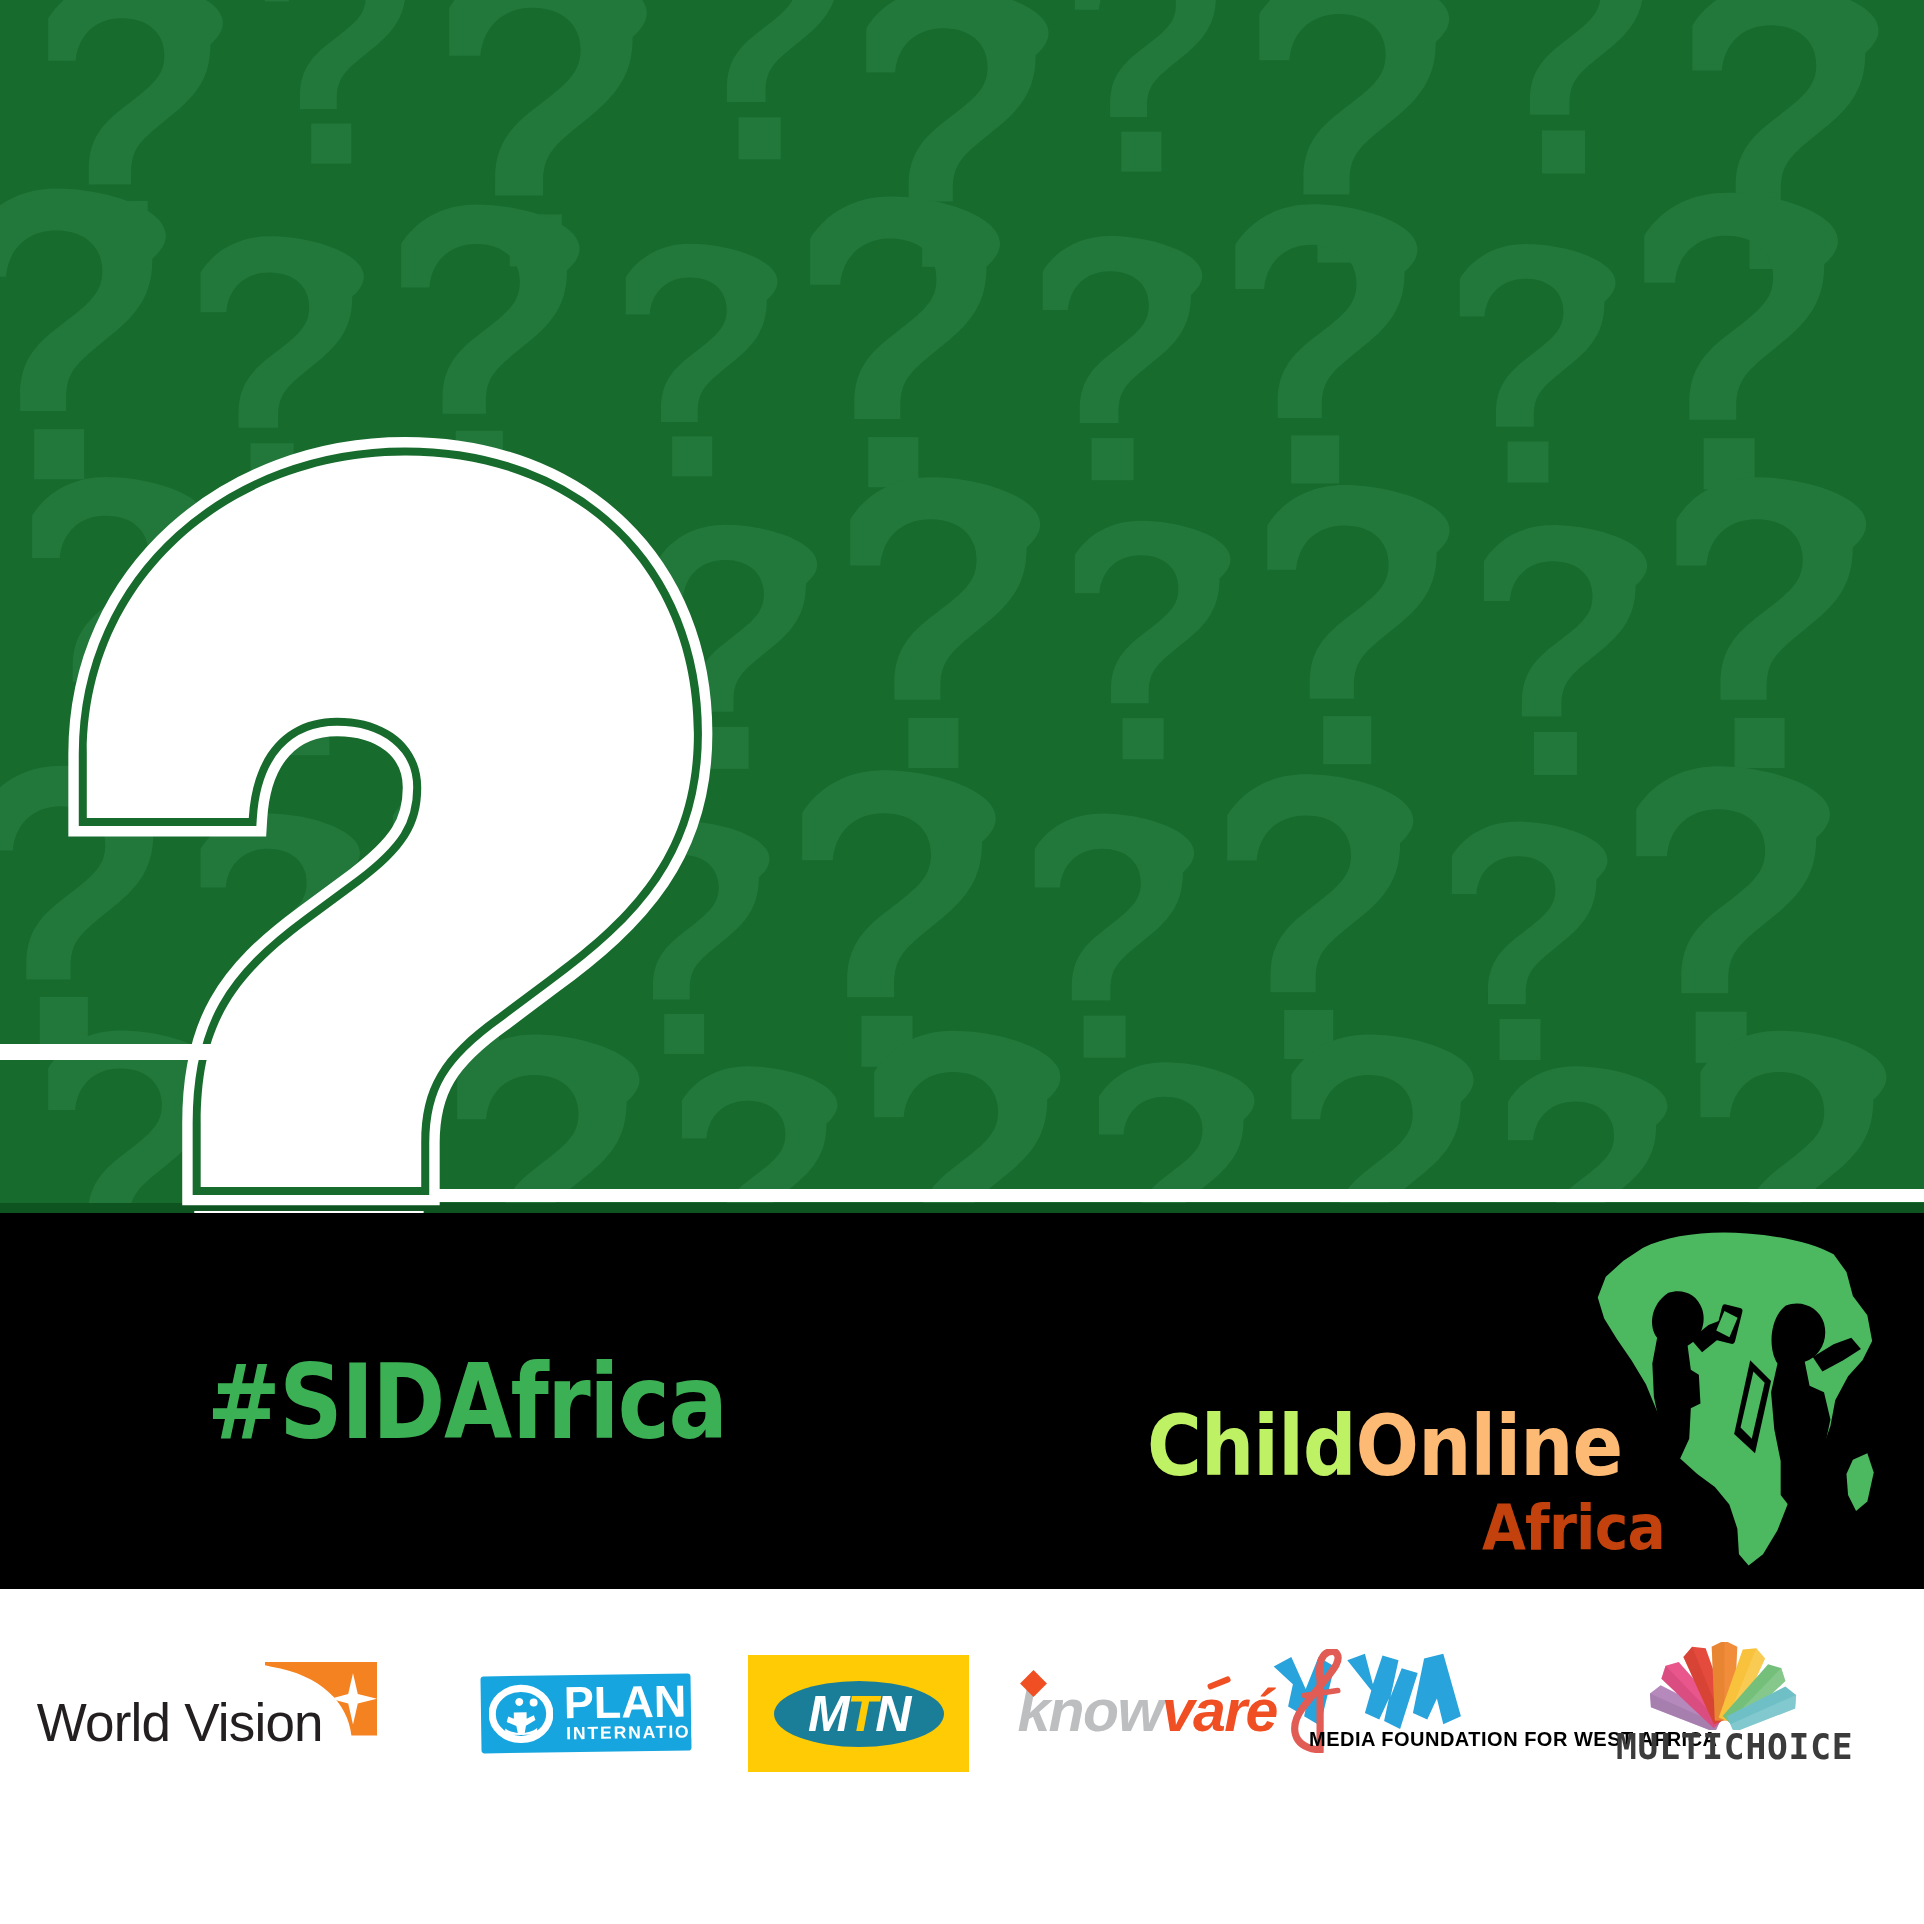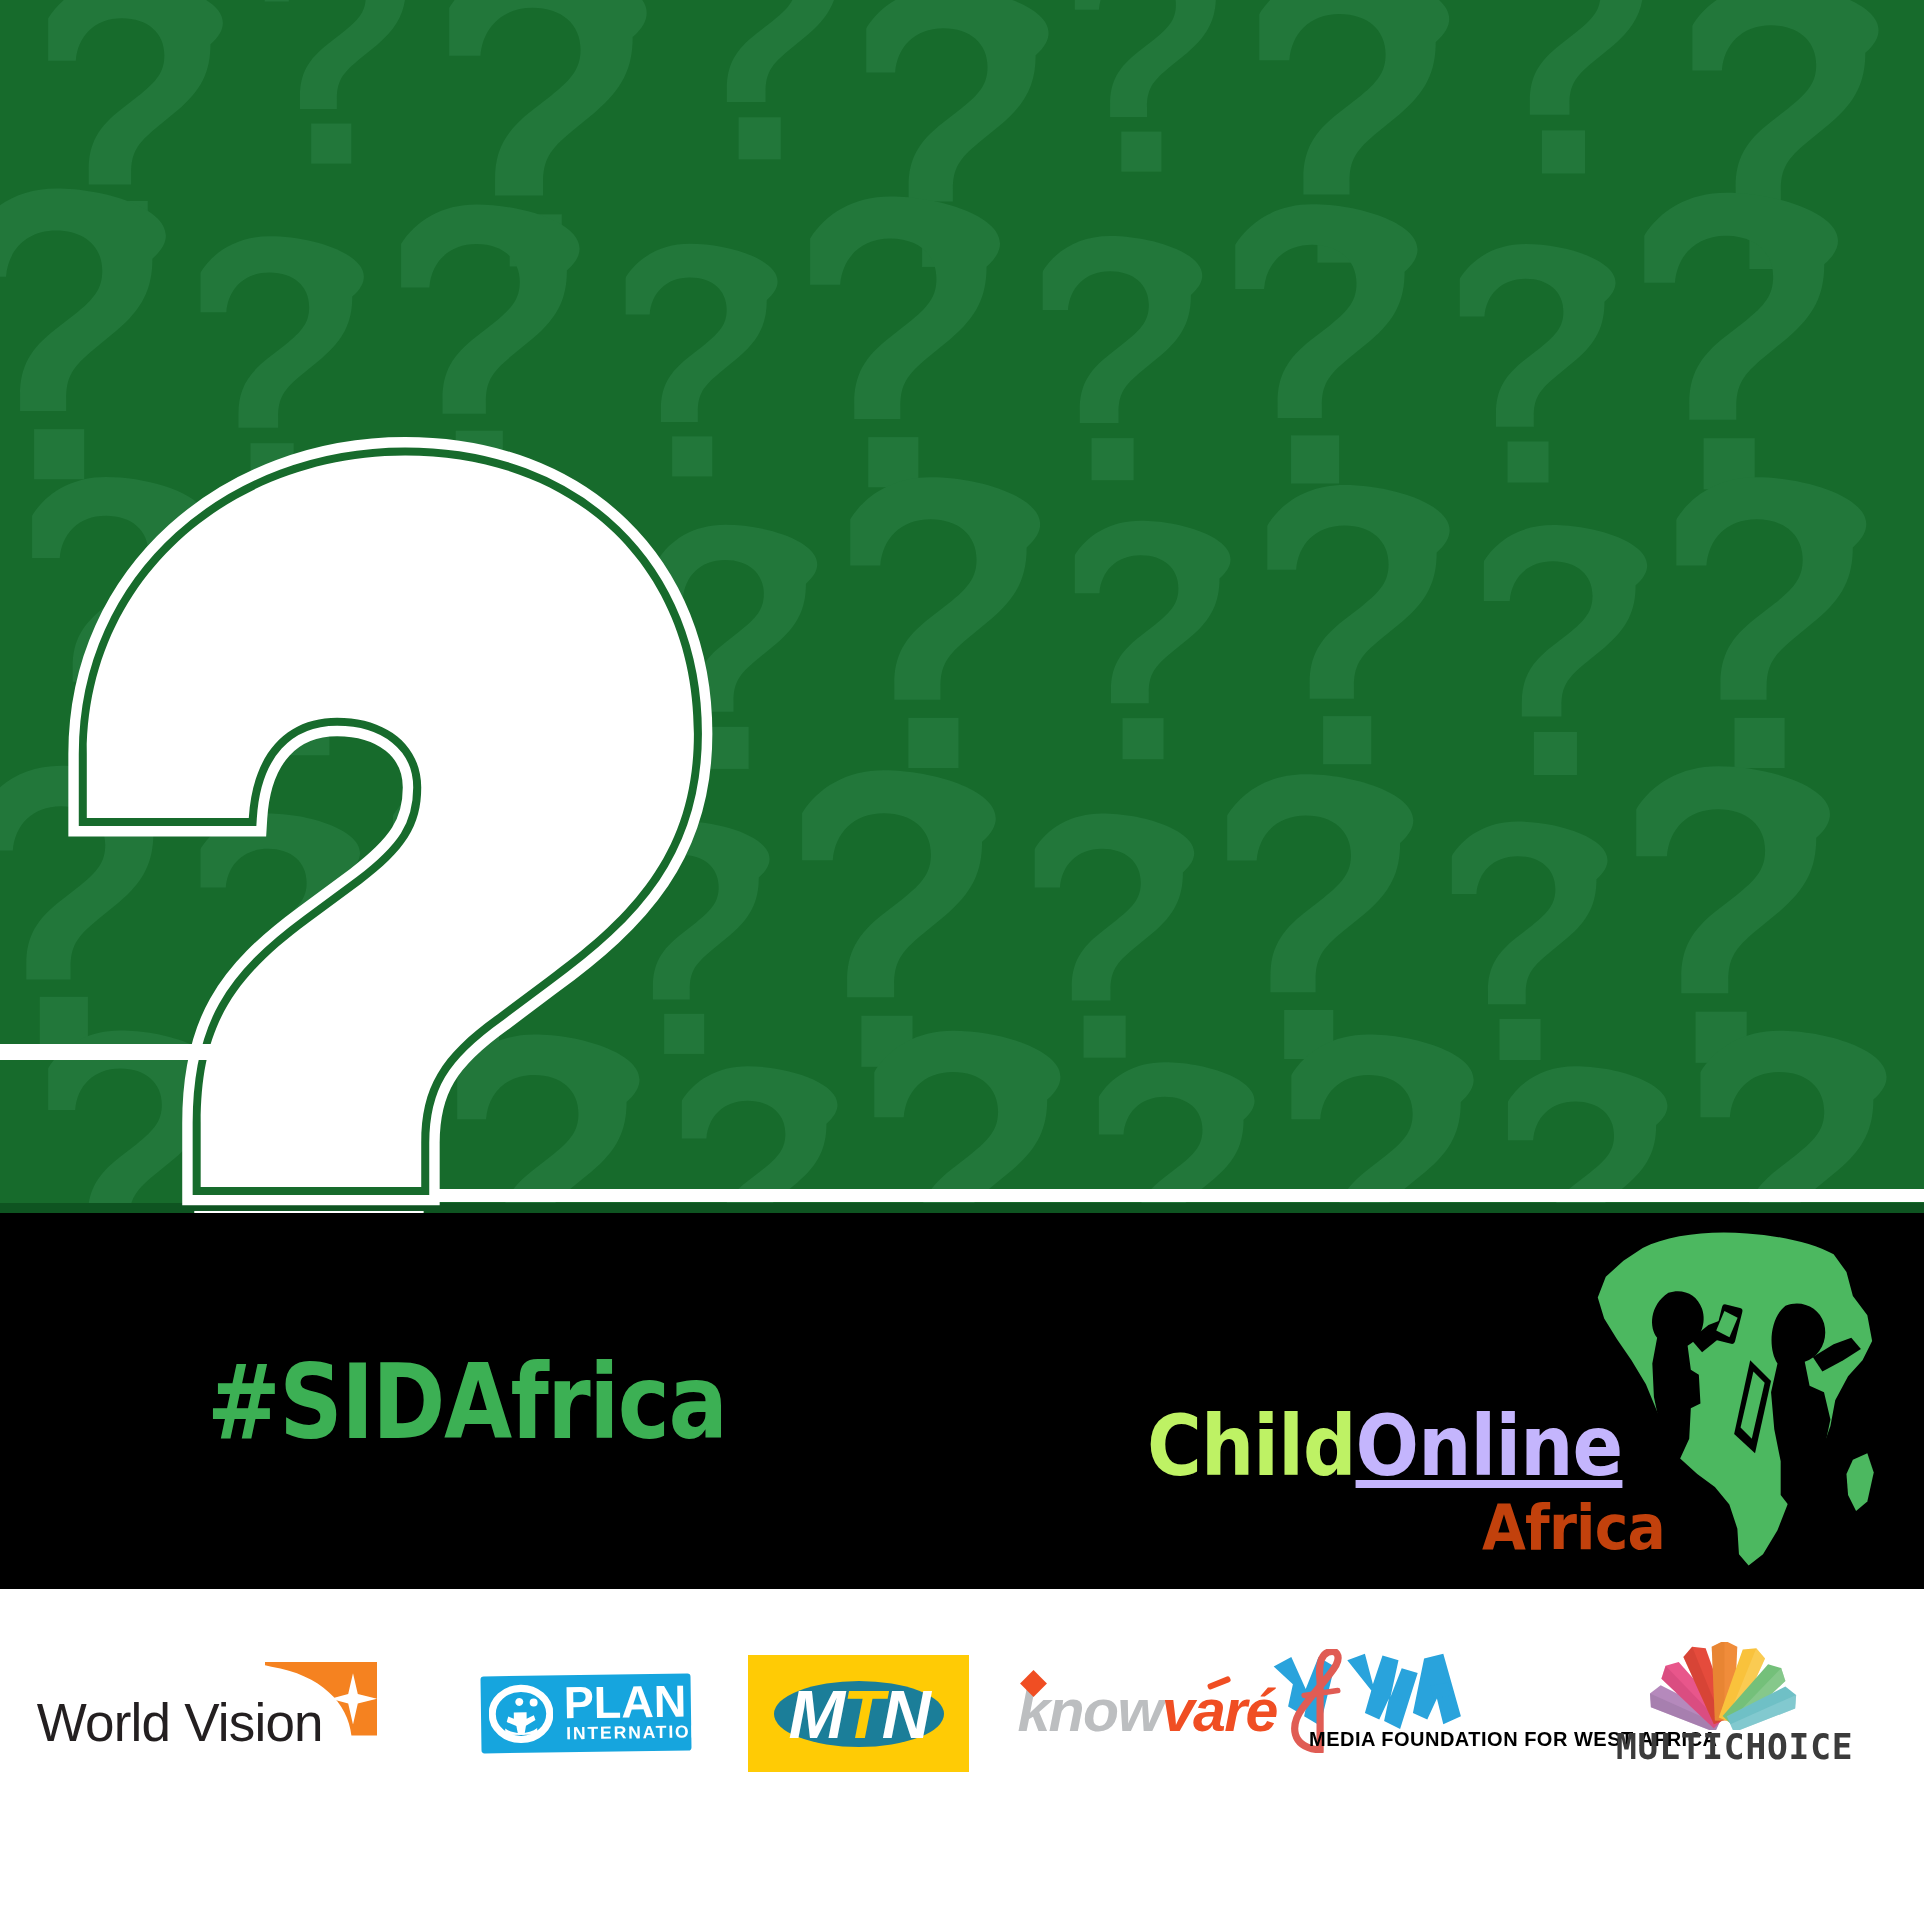--- a/index.html
+++ b/index.html
@@ -114,21 +114,21 @@
     position:absolute;
     left:24px; top:186px;
     font-family:"DejaVu Sans Condensed","Liberation Sans", sans-serif;
     font-weight:bold;
     font-size:83px;
     line-height:1;
     white-space:nowrap;
     letter-spacing:-0.8px;
   }
   .coa-word .c1 { color:#bef264; }
-  .coa-word .c2 { color:#c4b5fd;text-decoration:underline; }
+  .coa-word .c2 { color:#fdba74; }
   .coa-sub {
     position:absolute;
     left:359px; top:277px;
     font-family:"DejaVu Sans Condensed","Liberation Sans", sans-serif;
     font-weight:bold;
     font-size:63px;
     line-height:1;
     color:#c2410c;
     letter-spacing:-0.8px;
   }
@@ -192,21 +192,21 @@
   }
   .mtn-ell {
     position:relative;
     width:170px; height:66px;
     background:#1B7E99;
     border-radius:50%;
     display:flex; align-items:center; justify-content:center;
   }
   .mtn-txt {
     font-family:"Liberation Sans", sans-serif; font-weight:bold;
-    font-size:68px; line-height:1;
+    font-size:50px; line-height:1;
     font-style:italic;
     letter-spacing:-2.4px;
     white-space:nowrap;
   }
   .mtn-txt .w { color:#ffffff; }
   .mtn-txt .y { color:#FFCB05; }
 
   
   .inno { left:1007px; width:241px; }
   .inno-in { position:relative; width:233px; height:96px; }

